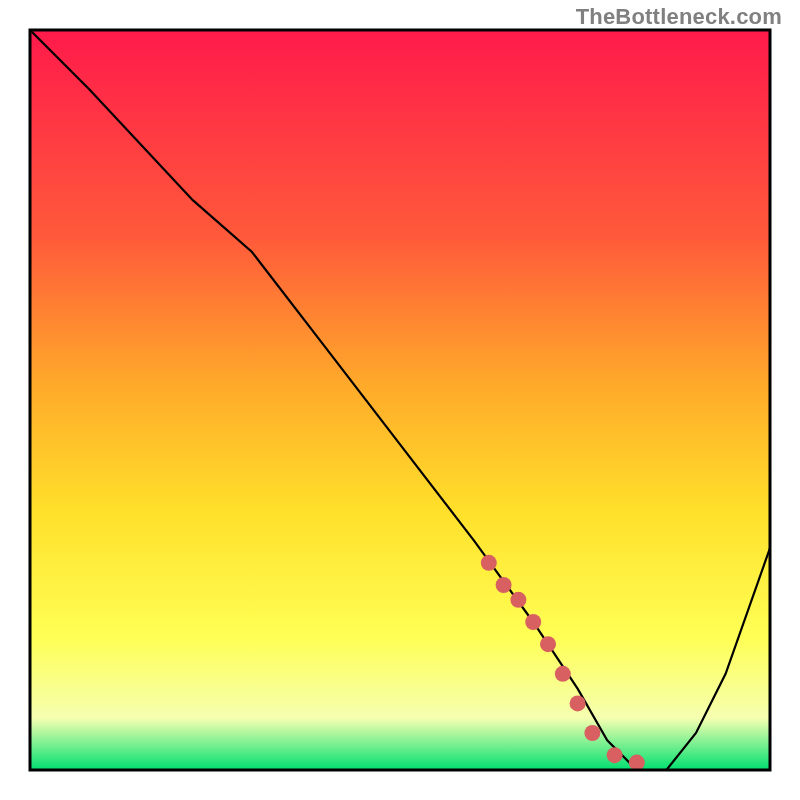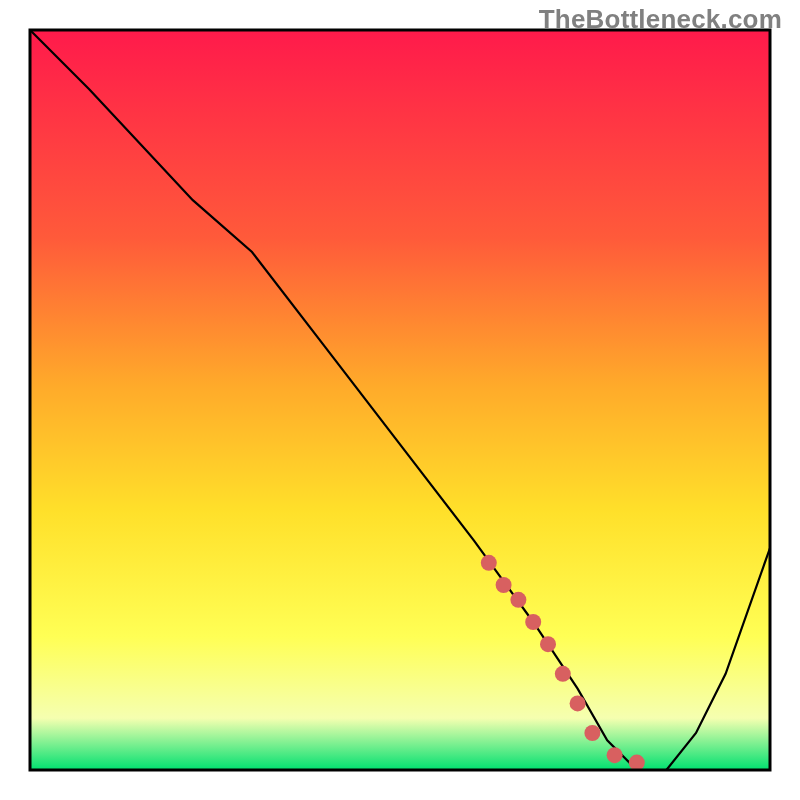--- a/index.html
+++ b/index.html
@@ -11,21 +11,21 @@
   .wrapper {
     width: 800px;
     height: 800px;
     position: relative;
     background: #ffffff;
   }
   .attribution {
     position: absolute;
     top: 4px;
     right: 18px;
-    font-size: 26px;
+    font-size: 22px;
     font-weight: bold;
     color: #808080;
     letter-spacing: 0.2px;
     z-index: 20;
   }
   svg.plot {
     position: absolute;
     top: 0;
     left: 0;
   }

